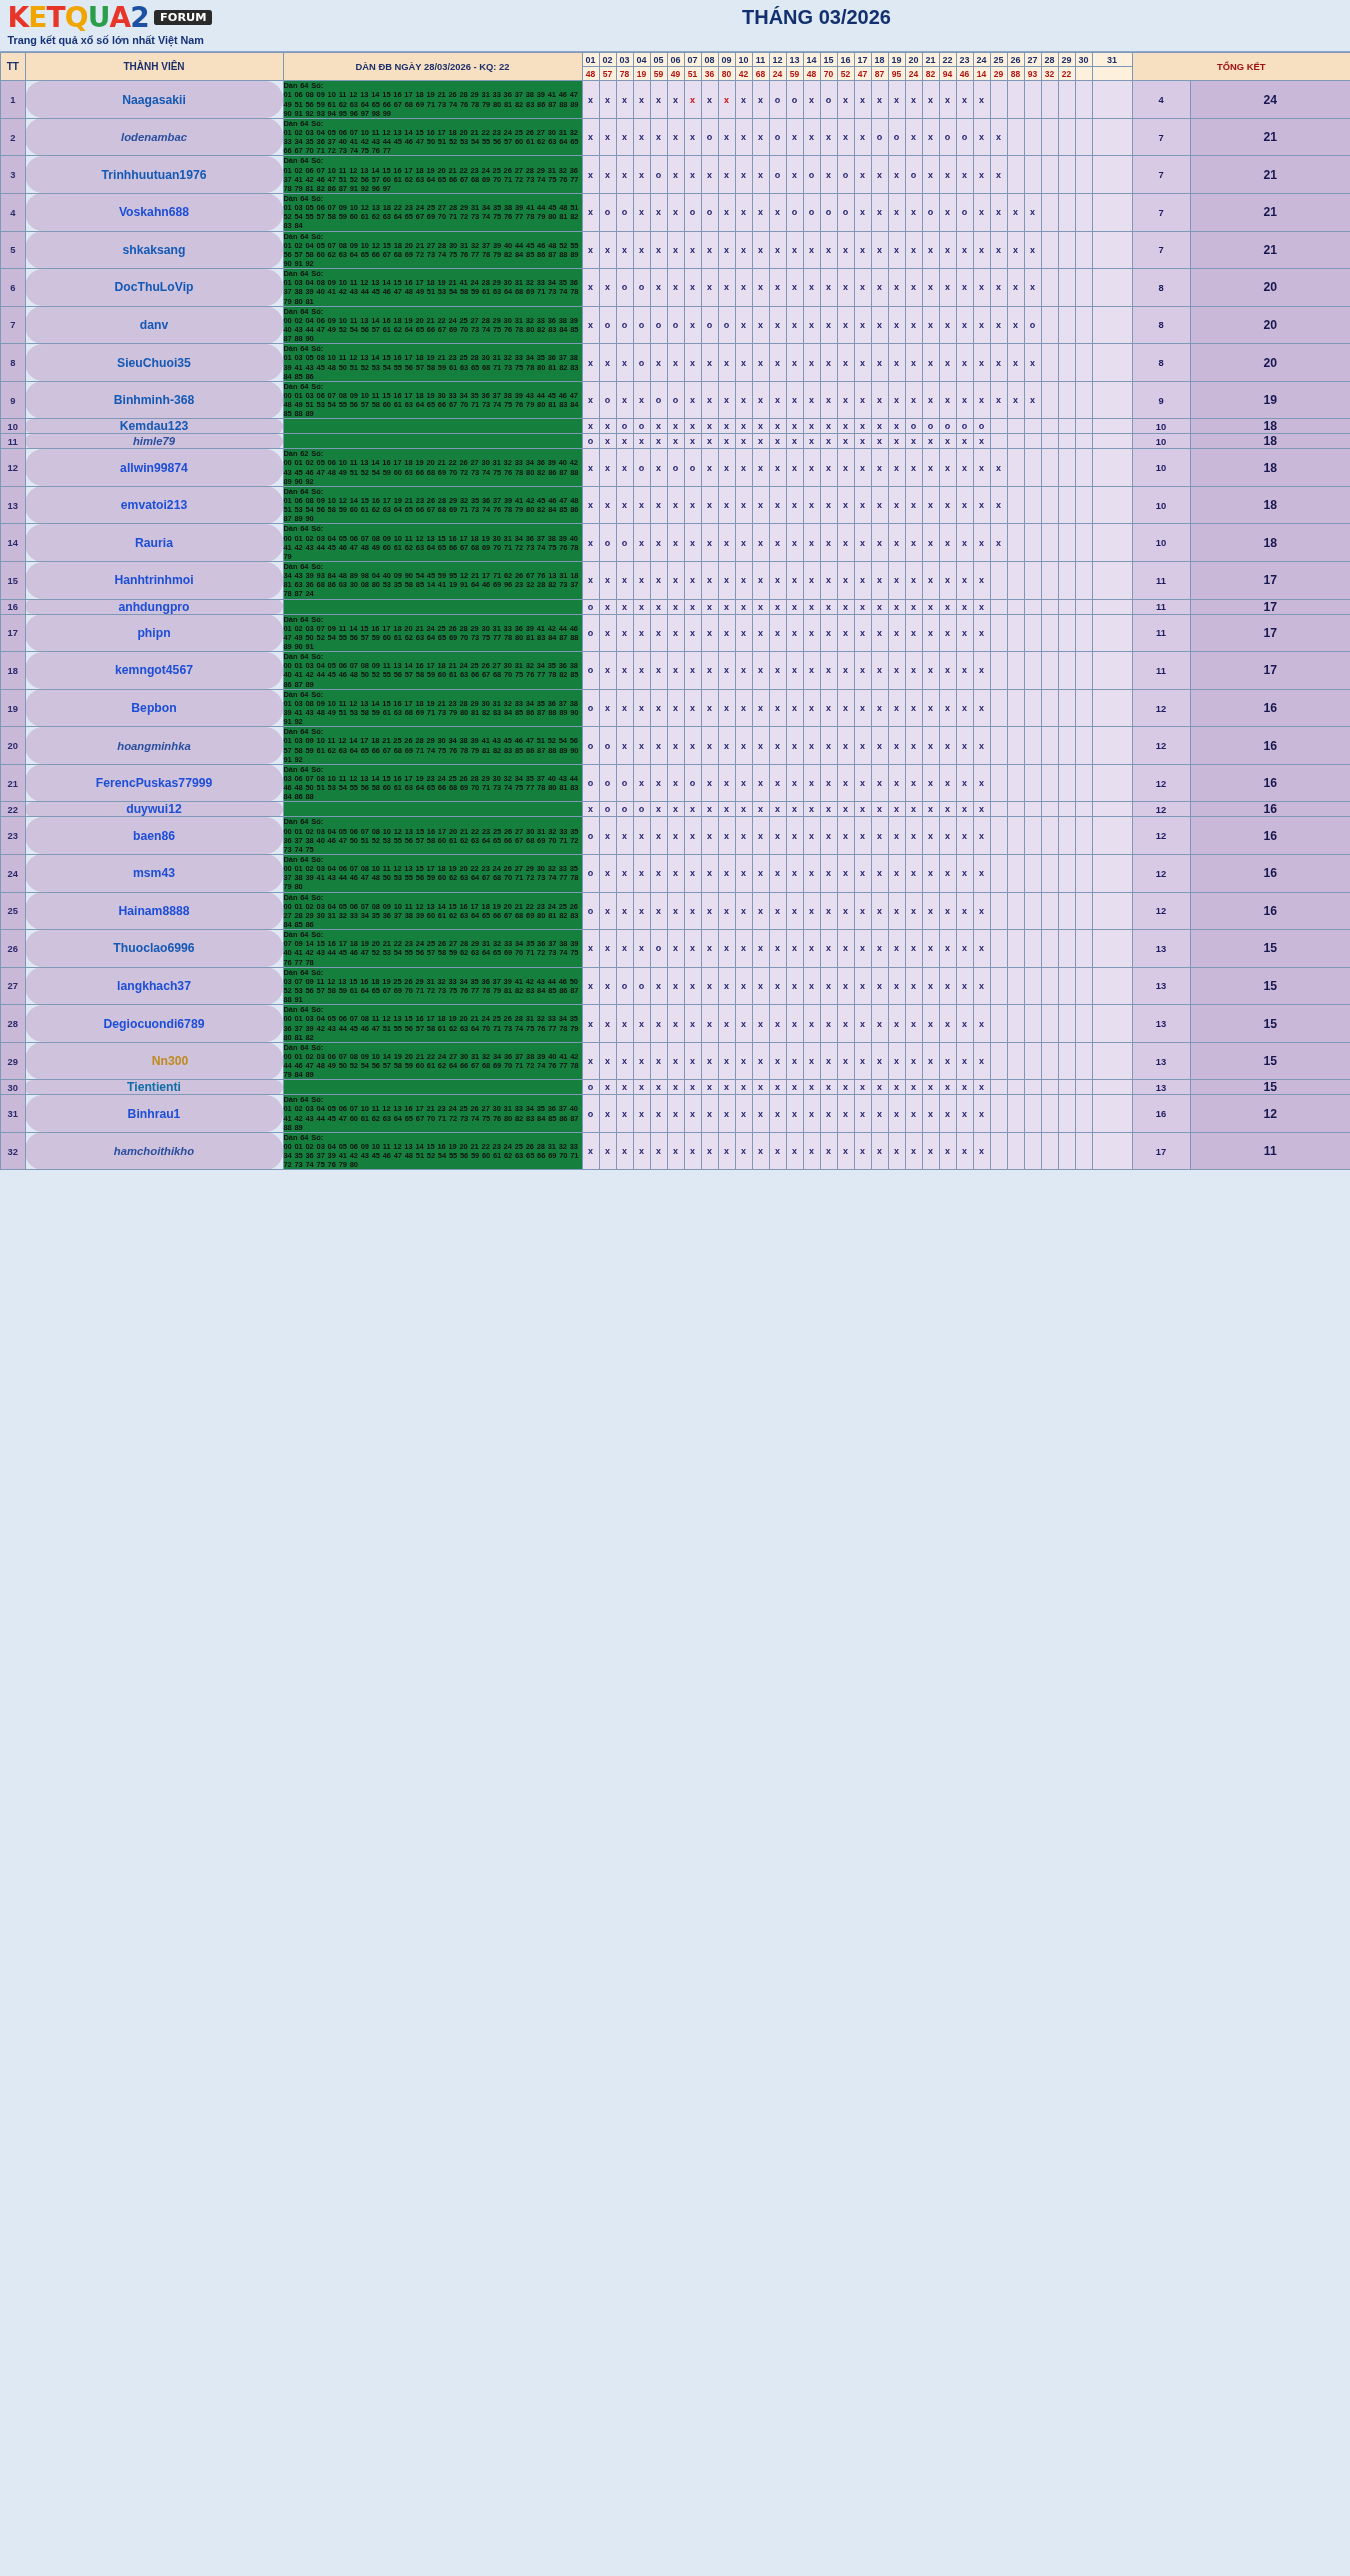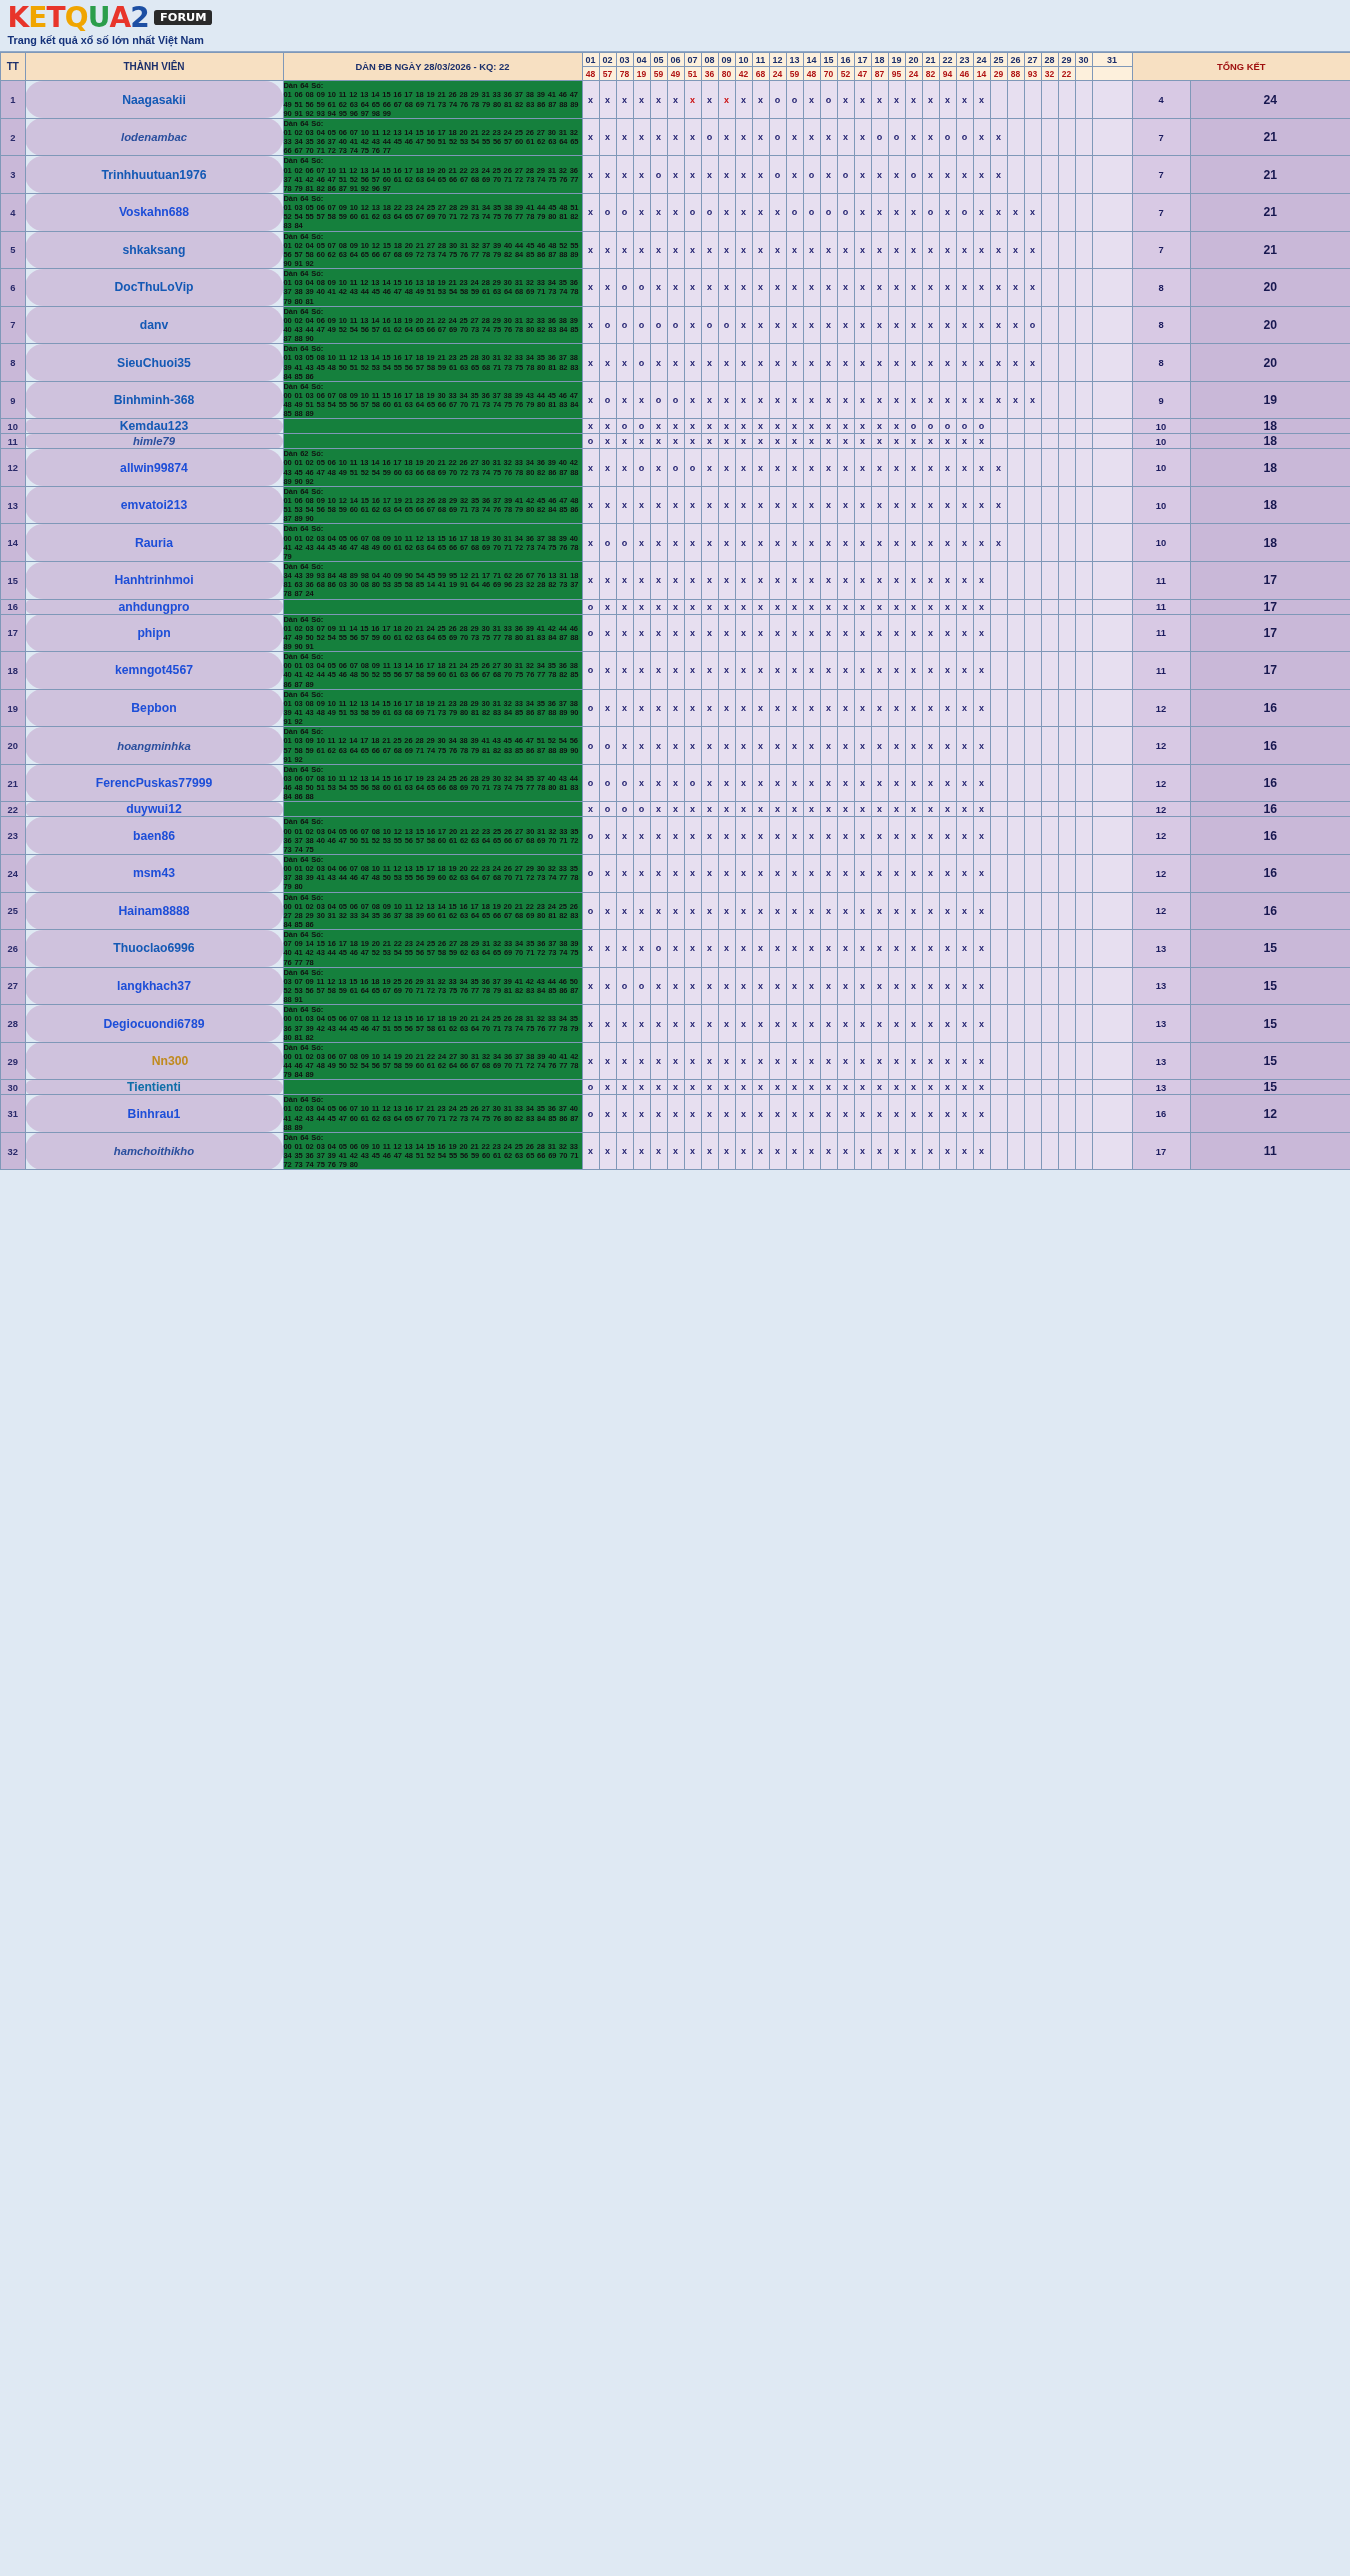--- a/index.html
+++ b/index.html
@@ -202,20 +202,21 @@
         <span class="l3">T</span>
         <span class="l4">Q</span>
         <span class="l5">U</span>
         <span class="l6">A</span>
         <span class="l7">2</span>
         <span class="forum">FORUM</span>
       </div>
       <div class="slogan">Trang kết quả xổ số lớn nhất Việt Nam</div>
     </div>
     <div class="header-right">
+      <div class="month-title">THÁNG 03/2026</div>
     </div>
   </div>
 
   <table class="main">
     <colgroup>
       <col class="col-tt">
         <col class="col-member">
         <col class="col-dan">
       <col class="col-day">
         <col class="col-day">
@@ -509,21 +510,21 @@
           <td class="mark empty"></td>
           <td class="mark empty"></td>
           <td class="mark empty"></td>
           <td class="mark empty"></td>
           <td class="tot">7</td>
           <td class="sum">21</td>
         </tr>
         <tr>
           <td class="tt">6</td>
           <td class="member"><span class="nm-blue">DocThuLoVip</span></td>
-          <td class="dan"><span class="dan-label">Dàn 64 Số:</span><span>01 03 04 08 09 10 11 12 13 14 15 16 13 18 19 21 23 24 28 29 30 31 32 33 34 35 36 37 38 39 40 41 42 43 44 45 46 47 48 49 51 53 54 58 59 61 63 64 68 69 71 73 74 78 79 80 81</span></td>
+          <td class="dan"><span class="dan-label">Dàn 64 Số:</span><span>01 03 04 08 09 10 11 12 13 14 15 16 17 18 19 21 41 24 28 29 30 31 32 33 34 35 36 37 38 39 40 41 42 43 44 45 46 47 48 49 51 53 54 58 59 61 63 64 68 69 71 73 74 78 79 80 81</span></td>
           <td class="mark x">x</td>
           <td class="mark x">x</td>
           <td class="mark o">o</td>
           <td class="mark o">o</td>
           <td class="mark x">x</td>
           <td class="mark x">x</td>
           <td class="mark x">x</td>
           <td class="mark x">x</td>
           <td class="mark x">x</td>
           <td class="mark x">x</td>

